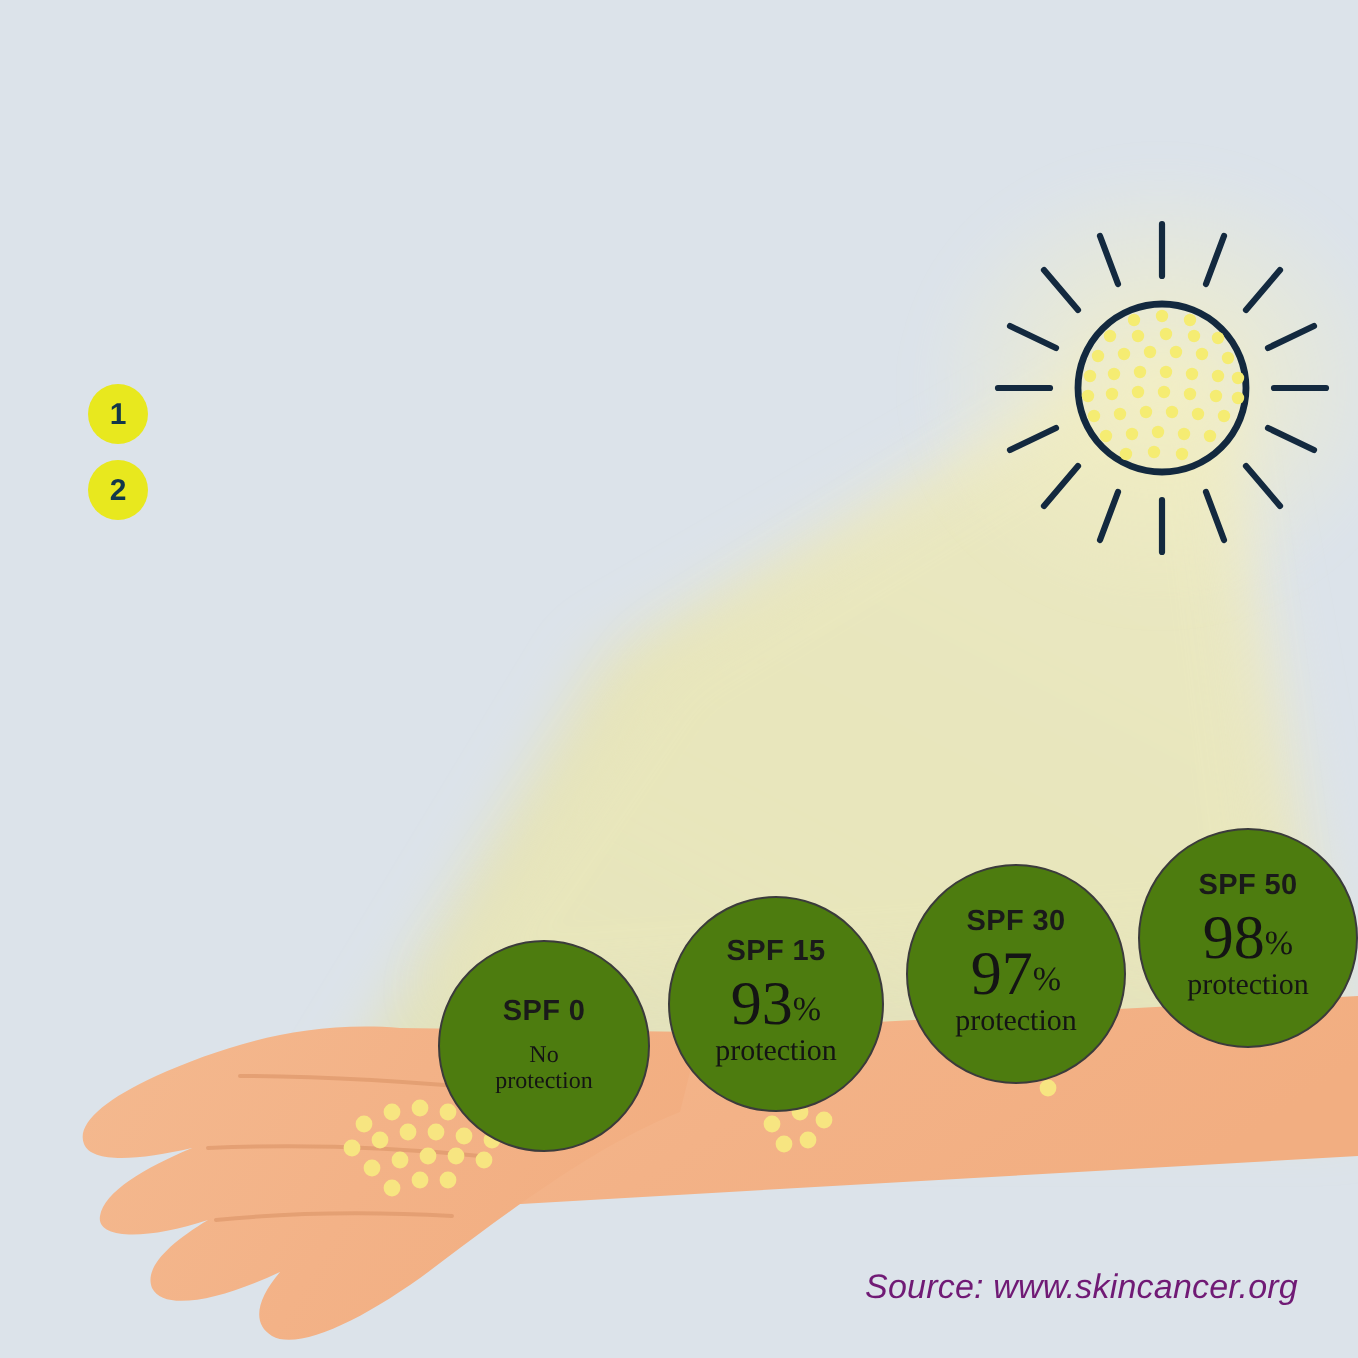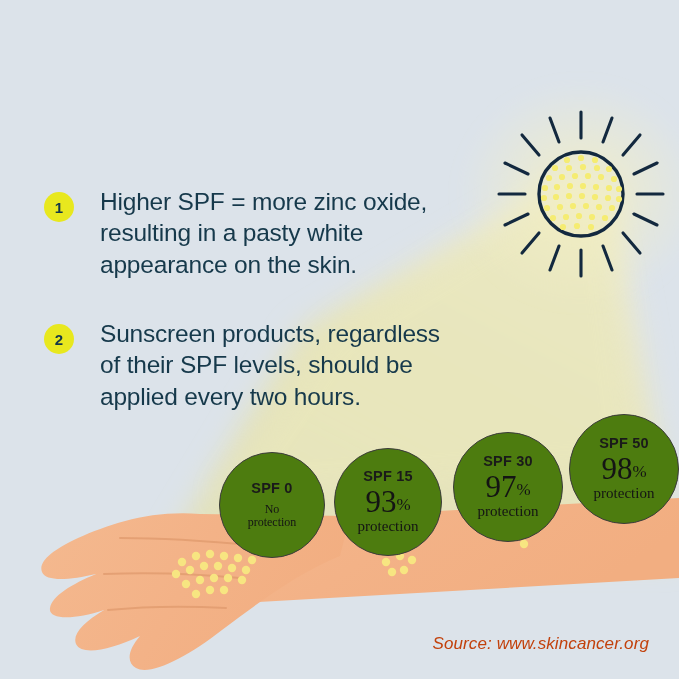--- a/index.html
+++ b/index.html
@@ -98,21 +98,21 @@
     margin-top:1px;
     white-space:pre-line;
   }
   .spf.noprot .sub{font-size:12px;margin-top:6px;}
 
   
   .source{
     position:absolute;right:30px;bottom:25px;
     font-style:italic;
     font-size:17px;
-    color:#c2410c;
+    color:#701a75;
     letter-spacing:0.1px;
   }
 </style>
 </head>
 <body>
 
 <div id="stage">
 
   <div class="bg-base"></div>
 
@@ -210,29 +210,23 @@
           <circle cx="82" cy="118" r="3.1"></circle>
           <circle cx="96" cy="119" r="3.1"></circle>
       </g>
     </svg>
   </div>
 
 
   <div class="list">
     <div class="item">
       <div class="badge">1</div>
-      <div class="item-text">Higher SPF = more zinc oxide,
-resulting in a pasty white
-appearance on the skin.</div>
     </div>
     <div class="item" style="margin-top:38px;">
       <div class="badge">2</div>
-      <div class="item-text">Sunscreen products, regardless
-of their SPF levels, should be
-applied every two hours.</div>
     </div>
   </div>
 
   <svg class="arm" width="679" height="199" viewBox="0 0 679 199">
     <defs>
       <linearGradient id="skinG" x1="0" y1="0" x2="1" y2="0.3">
         <stop offset="0%" stop-color="#f4b98f"></stop>
         <stop offset="55%" stop-color="#f3b287"></stop>
         <stop offset="100%" stop-color="#f2ae81"></stop>
       </linearGradient>
@@ -284,21 +278,21 @@
         <circle cx="400" cy="76" r="4.2"></circle>
         <circle cx="412" cy="80" r="4.2"></circle>
       <circle cx="392" cy="92" r="4.2"></circle>
         <circle cx="404" cy="90" r="4.2"></circle>
       <circle cx="518" cy="52" r="4.2"></circle>
         <circle cx="532" cy="48" r="4.2"></circle>
       <circle cx="524" cy="64" r="4.2"></circle>
     </g>
   </svg>
 
-  <div class="spf noprot" style="left:219px;top:452px;width:106px;height:106px;">
+  <div class="spf noprot" style="left:219px;top:470px;width:106px;height:106px;">
     <div class="lbl">SPF 0</div>
     <div class="sub">No
 protection</div>
   </div>
 
   <div class="spf" style="left:334px;top:448px;width:108px;height:108px;">
     <div class="lbl">SPF 15</div>
     <div class="pct"><span>93</span><span class="sm">%</span></div>
     <div class="sub">protection</div>
   </div>

